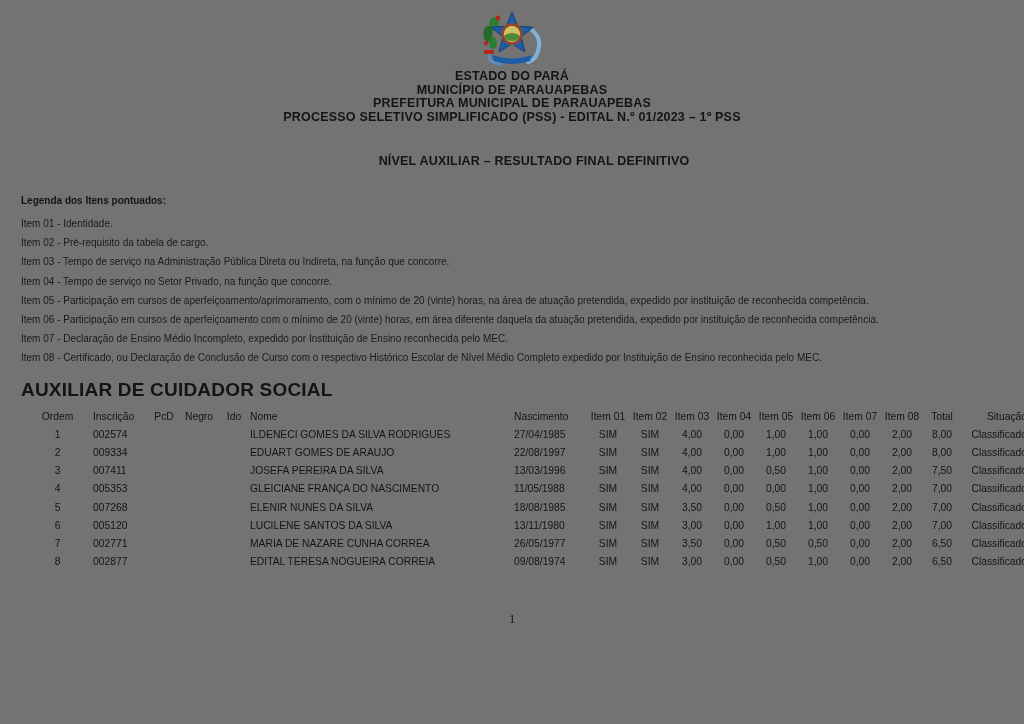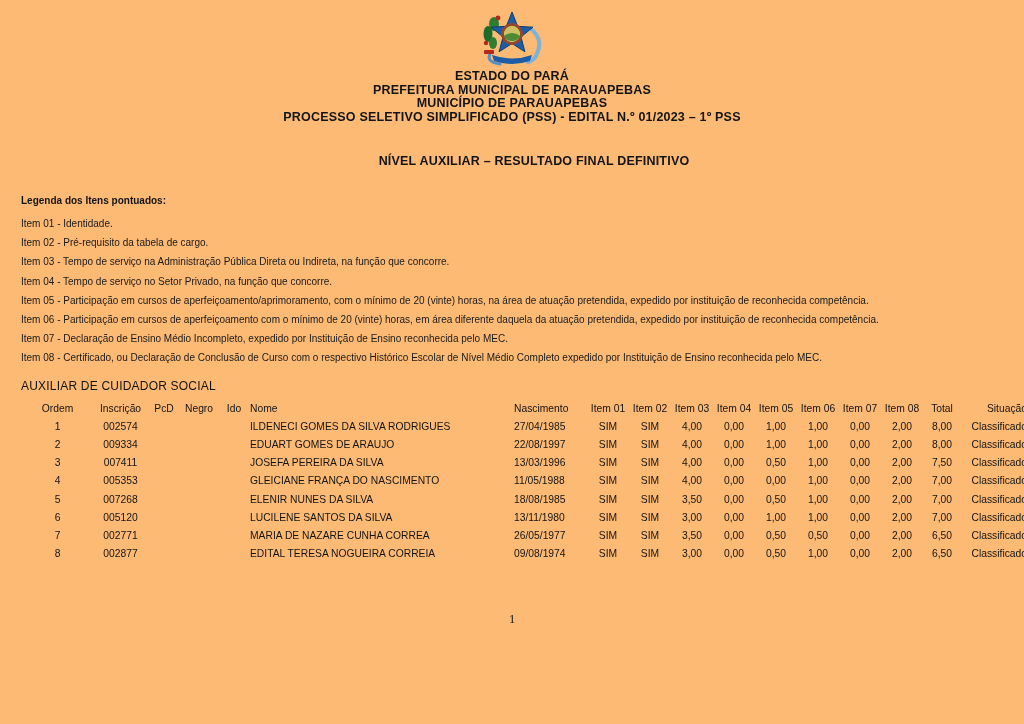--- a/index.html
+++ b/index.html
@@ -1,42 +1,42 @@
 <!DOCTYPE html>
 <html><head>
 <meta charset="utf-8">
 <style>
   html,body{margin:0;padding:0;background:#e8e8e8;}
   .page{
     position:relative;
     width:1024px;height:724px;
-    background:#fdba74;
+    background:#737373;
     font-family:"Liberation Sans","DejaVu Sans",sans-serif;
     color:#141414;
     overflow:hidden;
     box-sizing:border-box;
   }
   .crest-wrap{display:flex;justify-content:center;padding-top:10px;}
   .title-block{margin-top:2px;text-align:center;font-weight:bold;font-size:12.5px;line-height:13.5px;letter-spacing:.2px;}
   .intro{margin:22px 14px 0 14px;font-size:12px;line-height:15.5px;text-align:justify;text-indent:34px;}
   .intro b{letter-spacing:.1px;}
   .nivel-title{margin-top:30px;text-align:center;font-weight:bold;font-size:12.5px;letter-spacing:.2px;margin-left:44px;}
   .legend-title{margin:27px 0 0 21px;font-weight:bold;font-size:10px;}
   .legend-list{margin:13px 0 0 21px;}
   .legend-list div{font-size:10px;line-height:10px;margin-bottom:9.2px;color:#1a1a1a;}
-  .job-title{margin:16px 0 0 21px;font-weight:normal;font-size:12px;letter-spacing:.2px;}
+  .job-title{margin:16px 0 0 21px;font-weight:bold;font-size:19px;letter-spacing:.2px;}
   table.results{
     width:978px;margin:7px 0 0 30px;
     border-collapse:collapse;table-layout:fixed;
     font-size:10.3px;
   }
   table.results th{font-weight:normal;padding:3px 1px;white-space:nowrap;overflow:hidden;}
   table.results td{padding:3.6px 1px;white-space:nowrap;overflow:hidden;}
   table.results th,table.results td{text-align:center;}
-  table.results th:nth-child(2),table.results td:nth-child(2){text-align:center;padding-left:8px;}
+  table.results th:nth-child(2),table.results td:nth-child(2){text-align:left;padding-left:8px;}
   table.results th:nth-child(6),table.results td:nth-child(6){text-align:left;}
   table.results th:nth-child(7),table.results td:nth-child(7){text-align:left;}
   table.results th:nth-child(17),table.results td:nth-child(17){text-align:right;}
   .page-number{position:absolute;left:0;right:0;top:612px;text-align:center;font-size:12.5px;font-family:"Liberation Serif","DejaVu Serif",serif;}
 </style>
 </head>
 <body>
 
 <div class="page">
 
@@ -59,22 +59,22 @@
       <circle cx="38" cy="24" r="9.5" fill="#cfc063" stroke="#94472c" stroke-width="2.4"></circle>
       <path d="M29.6 26 A9.5 9.5 0 0 0 46.4 26 Q38 20 29.6 26 Z" fill="#4c8a35"></path>
       <circle cx="38" cy="24" r="9.5" fill="none" stroke="#94472c" stroke-width="2.4"></circle>
 
       <path d="M18 45 Q38 52 58 45 L56 51 Q38 57 20 51 Z" fill="#1d5ca6"></path>
     </svg>
   </div>
 
   <div class="title-block" id="title-block">
       <div>ESTADO DO PARÁ</div>
+      <div>MUNICÍPIO DE PARAUAPEBAS</div>
       <div>PREFEITURA MUNICIPAL DE PARAUAPEBAS</div>
-      <div>MUNICÍPIO DE PARAUAPEBAS</div>
       <div>PROCESSO SELETIVO SIMPLIFICADO (PSS) - EDITAL N.º 01/2023 – 1º PSS</div>
     </div>
 
 
   <div class="nivel-title">NÍVEL AUXILIAR – RESULTADO FINAL DEFINITIVO</div>
 
   <div class="legend-title">Legenda dos Itens pontuados:</div>
 
   <div class="legend-list" id="legend-list">
       <div>Item 01 - Identidade.</div>

